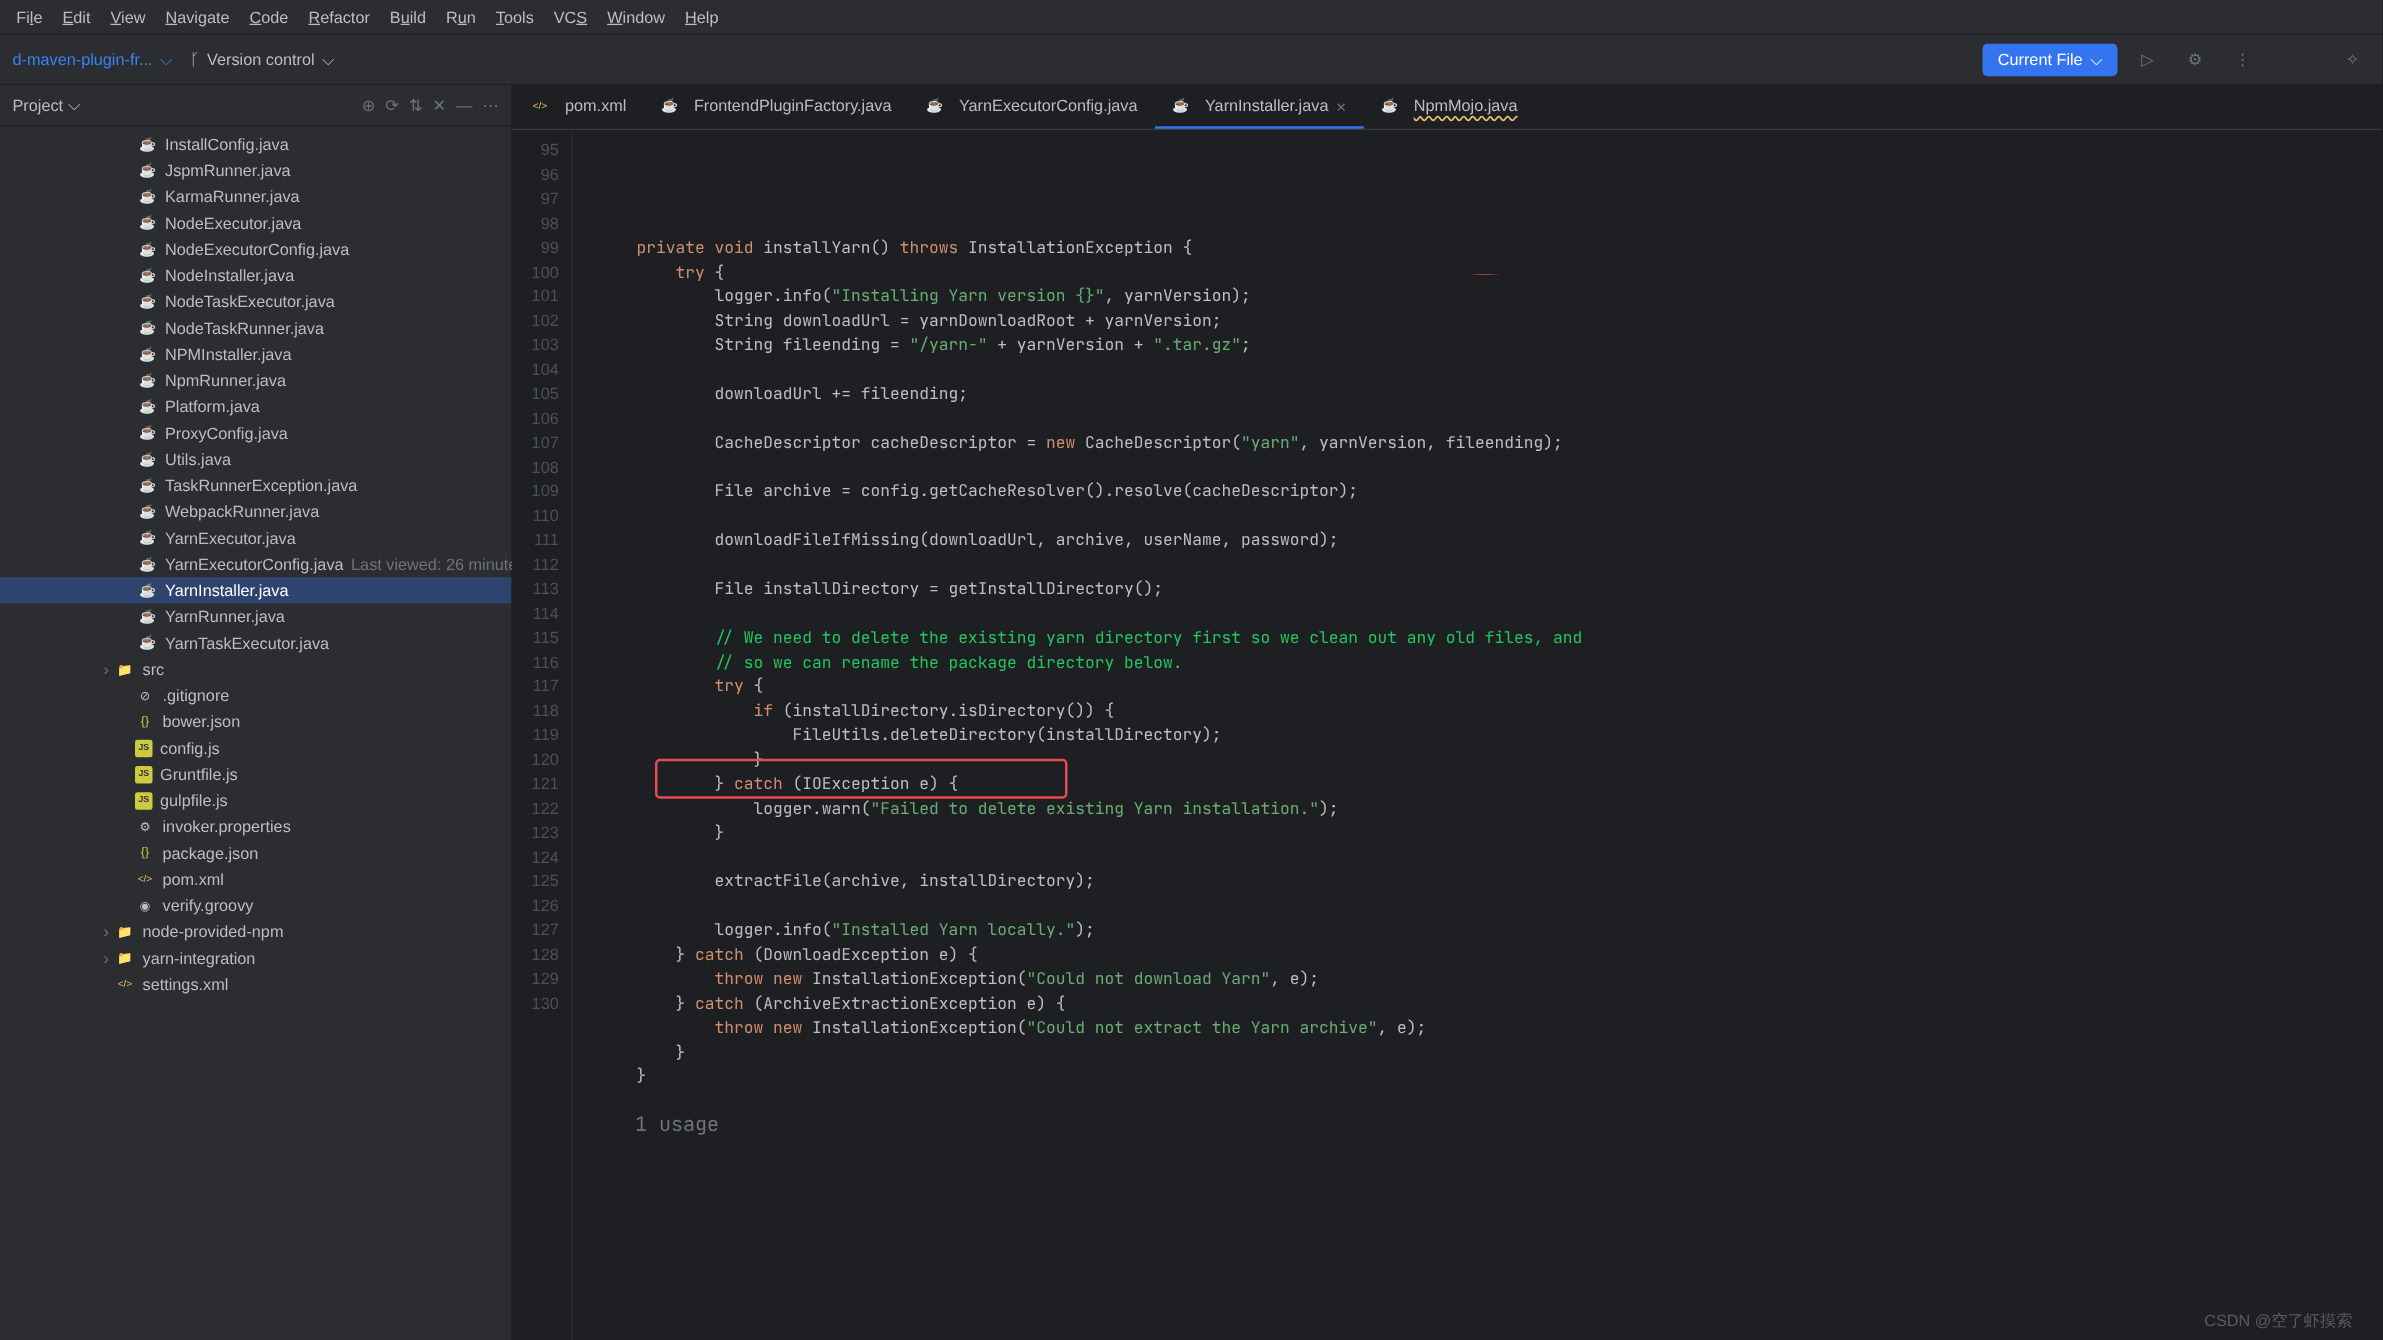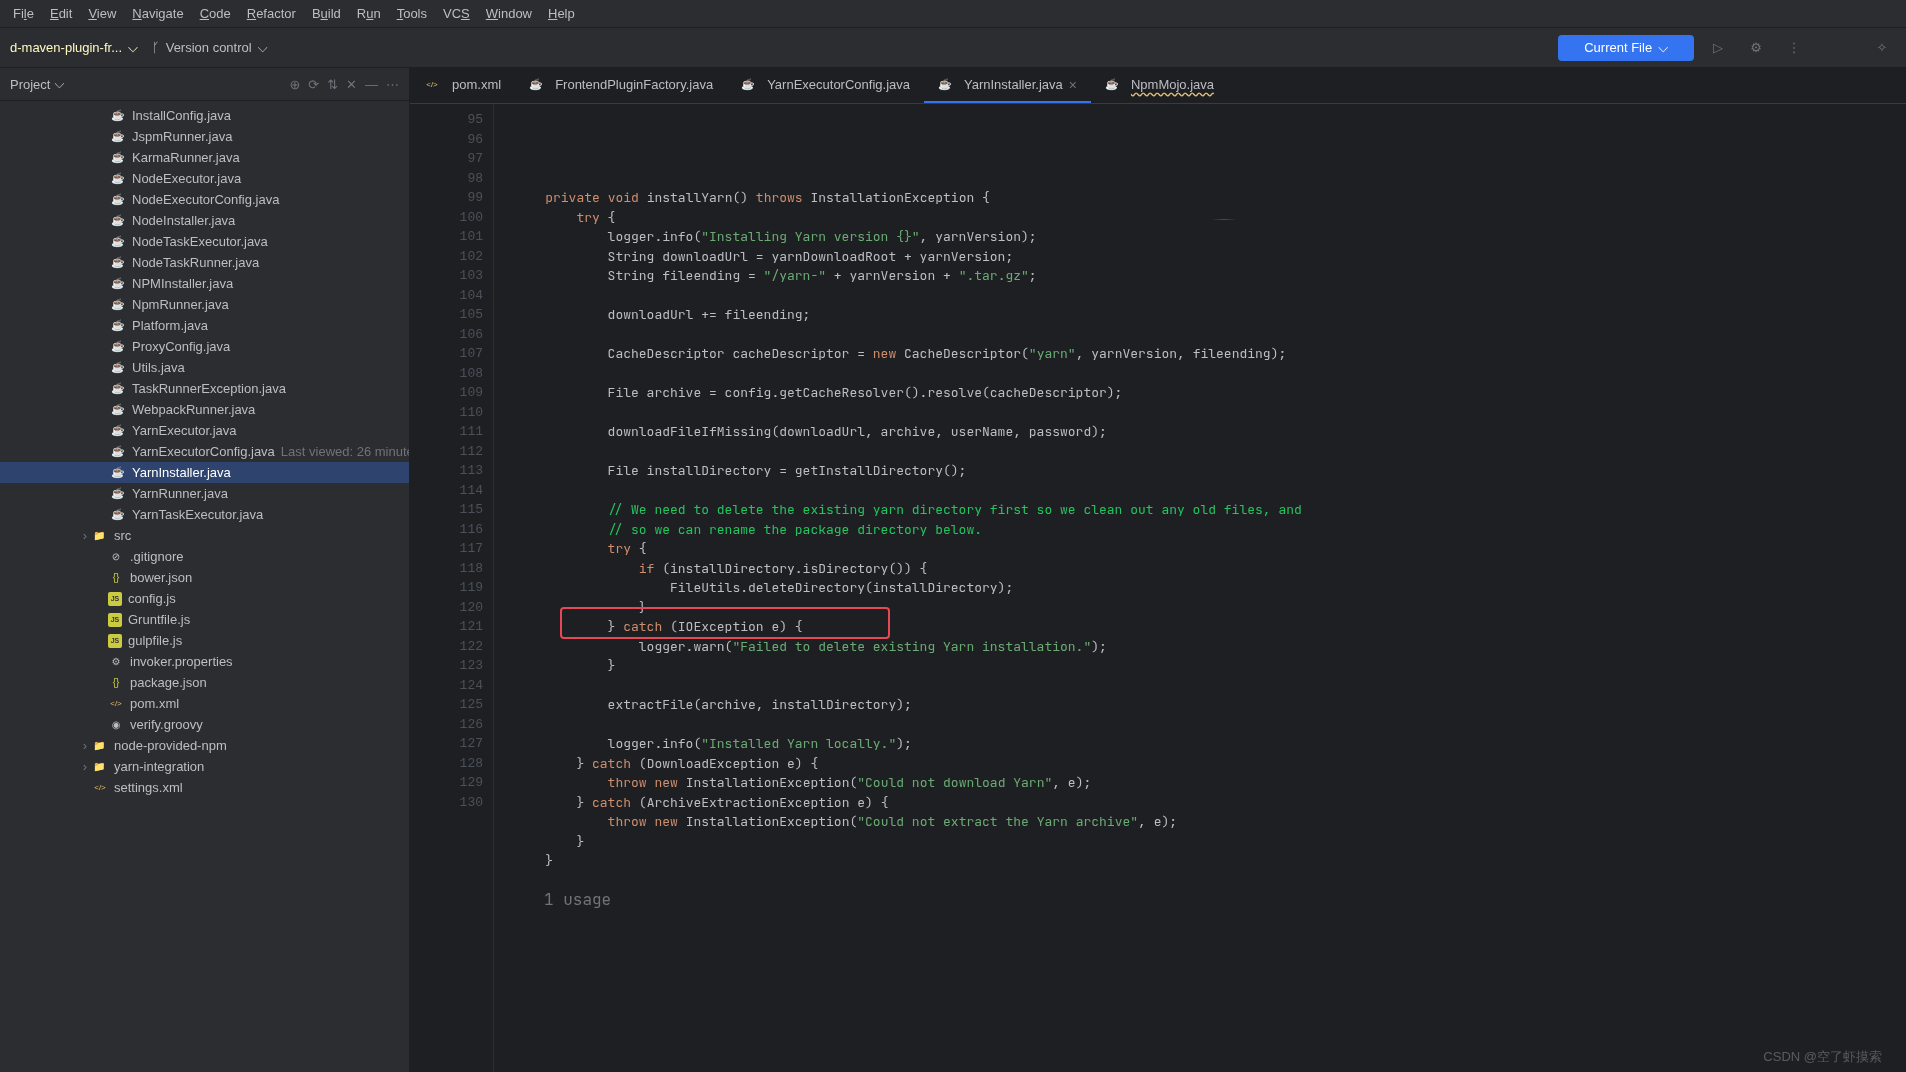--- a/index.html
+++ b/index.html
@@ -2,24 +2,24 @@
 <html><head>
 <meta charset="utf-8">
 <style>
 * { margin:0; padding:0; box-sizing:border-box; }
 body { font-family:"Segoe UI",Arial,sans-serif; background:#1e1f22; color:#bcbec4; font-size:13px; overflow:hidden; width:1906px; height:1072px; position:relative; }
 .menubar { display:flex; align-items:center; height:28px; padding:0 5px; background:#2b2d30; border-bottom:1px solid #1e1f22; }
 .menubar span { padding:4px 8px; cursor:pointer; }
 .menubar span u { text-decoration:underline; }
 .toolbar { display:flex; align-items:center; height:40px; background:#2b2d30; border-bottom:1px solid #1e1f22; padding:0 10px; justify-content:space-between; }
 .toolbar-left { display:flex; align-items:center; gap:14px; }
-.project-dd { display:flex; align-items:center; gap:6px; color:#fef9c3; }
+.project-dd { display:flex; align-items:center; gap:6px; color:#3b82f6; }
 .vc { display:flex; align-items:center; gap:6px; }
 .toolbar-right { display:flex; align-items:center; gap:10px; }
-.btn-run { background:#3574f0; color:#fff; padding:5px 26px; border-radius:4px; display:flex; align-items:center; gap:6px;text-align:right; }
+.btn-run { background:#3574f0; color:#fff; padding:5px 12px; border-radius:4px; display:flex; align-items:center; gap:6px;text-align:right; }
 .icon-btn { width:28px; height:28px; display:flex; align-items:center; justify-content:center; color:#6f737a; }
 .main { display:flex; height:calc(100% - 68px); }
 .sidebar { width:410px; background:#2b2d30; border-right:1px solid #1e1f22; display:flex; flex-direction:column; }
 .side-head { display:flex; align-items:center; justify-content:space-between; padding:8px 10px; border-bottom:1px solid #1e1f22; }
 .side-title { display:flex; align-items:center; gap:4px; }
 .side-tools { display:flex; align-items:center; gap:8px; color:#6f737a; }
 .tree { flex:1; overflow-y:auto; padding:4px 0; }
 .tree-item { display:flex; align-items:center; padding:2px 0 2px 110px; height:21px; white-space:nowrap; cursor:pointer; }
 .tree-item.d1 { padding-left:78px; }
 .tree-item.d2 { padding-left:94px; }
@@ -33,21 +33,21 @@
 .chev { width:14px; display:inline-block; color:#6f737a; text-align:center; }
 .hint { color:#6f737a; margin-left:6px; }
 .editor { flex:1; background:#1e1f22; display:flex; flex-direction:column; }
 .tabs { display:flex; align-items:center; border-bottom:1px solid #393b40; min-height:36px; }
 .tab { display:flex; align-items:center; padding:8px 14px; gap:6px; color:#bcbec4; border-bottom:2px solid transparent; cursor:pointer; }
 .tab.active { border-bottom-color:#3574f0; }
 .tab .fi-java { width:14px; height:14px; }
 .tab-close { color:#6f737a; font-size:14px; }
 .wavy { text-decoration:wavy underline #e5c07b; text-underline-offset:3px; }
 .code-area { flex:1; display:flex; overflow:hidden; position:relative; }
-.gutter { width:84px; background:#1e1f22; color:#4b5059; text-align:right; padding:6px 10px 6px 0; font-family:Liberation Mono, monospace; font-size:13px; line-height:19.5px; border-right:1px solid #2b2d30; }
+.gutter { width:48px; background:#1e1f22; color:#4b5059; text-align:right; padding:6px 10px 6px 0; font-family:Liberation Sans, sans-serif; font-size:13px; line-height:19.5px; border-right:1px solid #2b2d30; }
 .gutter div { height:19.5px; }
 .code { flex:1; padding:6px 0 6px 20px; font-family:"JetBrains Mono",Consolas,monospace; font-size:13px; line-height:19.5px; white-space:pre; position:relative; }
 .code-line { height:19.5px; }
 .kw { color:#cf8e6d;margin-top:31px; } .str { color:#6aab73; } .cmt { color:#22c55e; }
 .red-box { position:absolute; border:2px solid #e74856; border-radius:4px; }
 .watermark { position:fixed; bottom:6px; right:24px; color:rgba(200,200,200,0.35); font-size:13px; }
 .usage { color:#6f737a; font-size:16px; padding-left:30px; }
 .red-line { position:absolute; height:4px; width:258px; left:700px; top:112px; }
 .red-line path { stroke:#e74856; stroke-width:3; fill:none; }
 </style>

